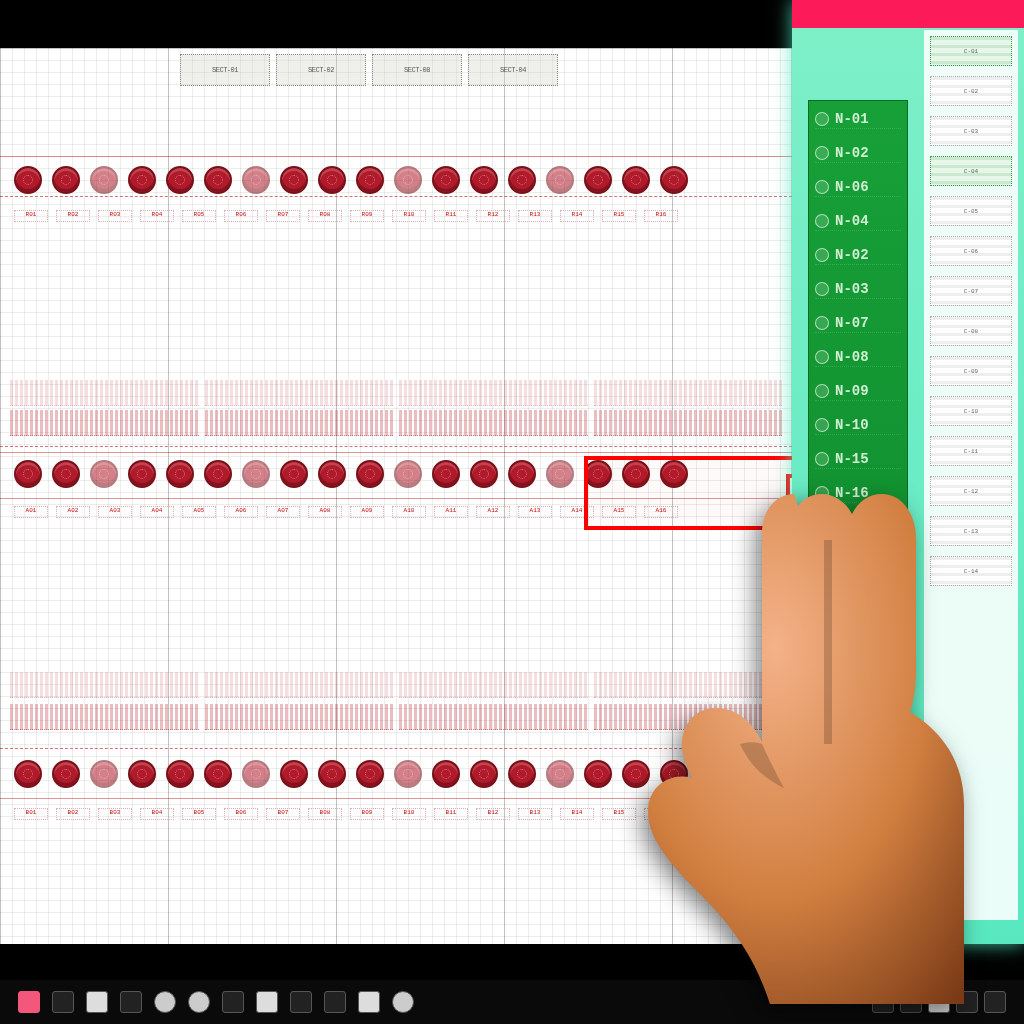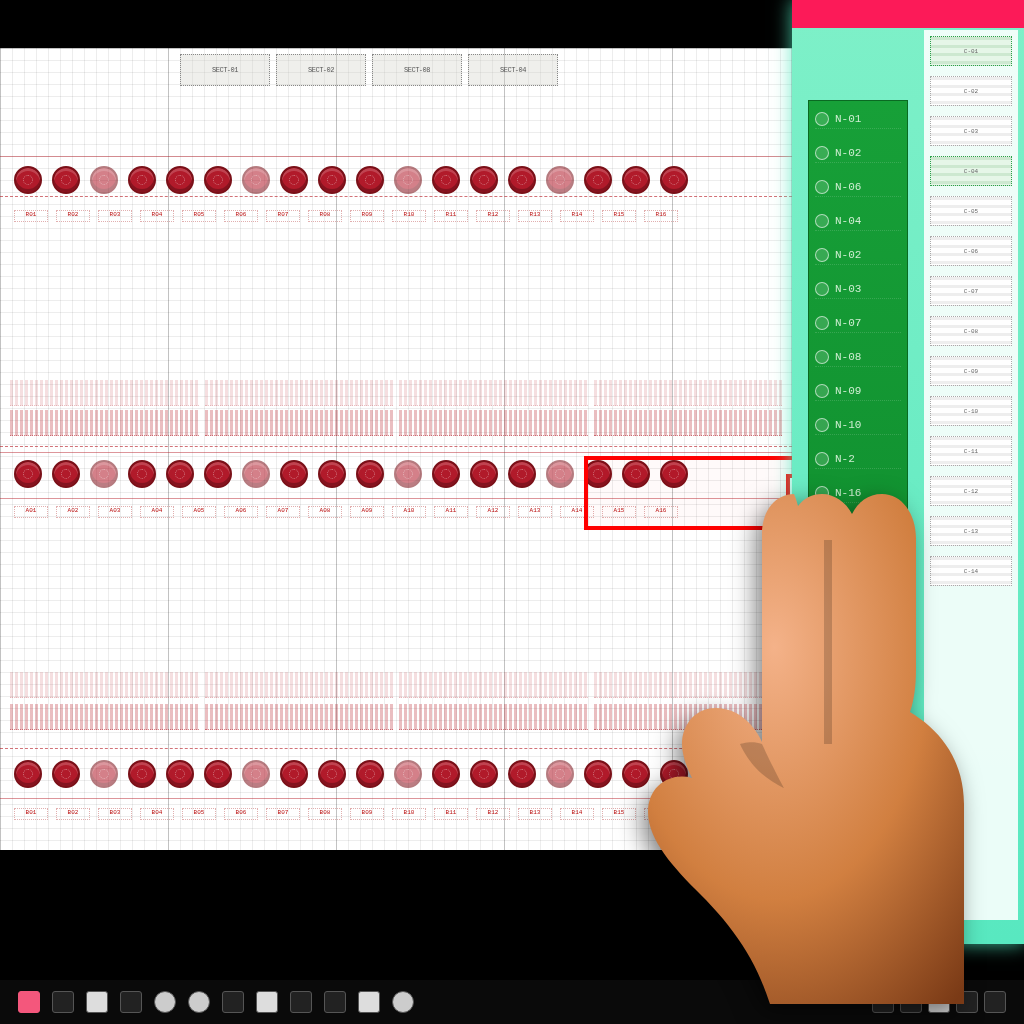--- a/index.html
+++ b/index.html
@@ -1,17 +1,17 @@
 <!DOCTYPE html>
 <html><head>
 <meta charset="utf-8">
 <style>
 *{margin:0;padding:0;box-sizing:border-box;}
 body{width:1024px;height:1024px;background:#000;font-family:"Courier New",monospace;overflow:hidden;position:relative;}
-.sheet{position:absolute;top:48px;left:0;width:792px;height:802px;background:#fff;
+.sheet{position:absolute;top:48px;left:0;width:792px;height:896px;background:#fff;
   background-image:
     linear-gradient(rgba(0,0,0,.07) 1px,transparent 1px),
     linear-gradient(90deg,rgba(0,0,0,.07) 1px,transparent 1px),
     linear-gradient(rgba(0,0,0,.18) 1px,transparent 1px),
     linear-gradient(90deg,rgba(0,0,0,.18) 1px,transparent 1px);
   background-size:12px 12px,12px 12px,168px 896px,168px 896px;
   box-shadow:inset -1px 0 0 rgba(0,0,0,.2);}
 .hdr{position:absolute;top:0;left:0;width:100%;height:44px;display:flex;gap:6px;padding:6px 180px 6px 180px;}
 .hdr .cell{flex:0 0 90px;height:32px;border:1px dotted #888;background:rgba(210,210,200,.35);font-size:7px;display:flex;align-items:center;justify-content:center;color:#555;letter-spacing:-.5px;}
 .row{position:absolute;left:0;width:100%;height:40px;}
@@ -23,21 +23,21 @@
 .tag{flex:0 0 34px;height:12px;font-size:6px;color:#b11;border:1px dotted rgba(170,30,30,.35);text-align:center;overflow:hidden;}
 .annot{position:absolute;height:26px;left:10px;right:10px;display:flex;gap:6px;}
 .annot span{flex:1;height:100%;background:repeating-linear-gradient(90deg,rgba(180,20,30,.28) 0 3px,transparent 3px 5px);border-bottom:1px dotted rgba(170,20,30,.5);}
 .annot.faint span{opacity:.5;}
 .guide{position:absolute;left:0;width:100%;height:0;border-top:1px solid rgba(180,20,30,.45);}
 .guide.dash{border-top:1px dashed rgba(180,20,30,.6);}
 
 .side{position:absolute;top:0;right:0;width:232px;height:944px;background:linear-gradient(#7ef0c8,#58e8c0);box-shadow:0 0 18px rgba(80,230,190,.8);}
 .side .bar{height:28px;background:#fc1a58;}
 .panel{position:absolute;top:100px;left:16px;width:100px;height:680px;background:linear-gradient(#17a038,#0e8a2c);border:1px solid #0a6a22;padding:8px 6px;display:flex;flex-direction:column;gap:14px;}
-.panel .item{color:#cfeed2;font-size:11px;display:flex;align-items:center;gap:6px;height:20px;border-bottom:1px dotted rgba(255,255,255,.15);}
+.panel .item{color:#cfeed2;font-size:14px;display:flex;align-items:center;gap:6px;height:20px;border-bottom:1px dotted rgba(255,255,255,.15);font-weight:bold;}
 .panel .item::before{content:"";width:12px;height:12px;border-radius:50%;border:1px solid rgba(255,255,255,.6);background:rgba(255,255,255,.15);}
 .list{position:absolute;top:30px;right:6px;width:94px;height:890px;background:rgba(255,255,255,.88);padding:6px;display:flex;flex-direction:column;gap:10px;}
 .list .li{height:30px;border:1px dotted #aaa;background:repeating-linear-gradient(#eee 0 3px,#fff 3px 8px);font-size:6px;color:#666;display:flex;align-items:center;justify-content:center;}
 .list .li.grn{border-color:#2ca04a;background:repeating-linear-gradient(#cde8d0 0 3px,#e6f6e8 3px 8px);}
 .hilite{position:absolute;top:456px;left:584px;width:218px;height:74px;border:4px solid #f00;background:rgba(255,0,0,.02);}
 .hilite::before,.hilite::after{content:"";position:absolute;background:#f00;}
 .hilite::before{top:28px;left:-4px;width:4px;height:20px;}
 .hilite::after{top:14px;right:-20px;width:24px;height:24px;border:4px solid #f00;background:#fff;}
 
 .taskbar{position:absolute;bottom:0;left:0;width:100%;height:44px;background:#0a0a0a;display:flex;align-items:center;gap:12px;padding:0 18px;}
@@ -232,21 +232,21 @@
       <div class="item">N-01</div>
       <div class="item">N-02</div>
       <div class="item">N-06</div>
       <div class="item">N-04</div>
       <div class="item">N-02</div>
       <div class="item">N-03</div>
       <div class="item">N-07</div>
       <div class="item">N-08</div>
       <div class="item">N-09</div>
       <div class="item">N-10</div>
-      <div class="item">N-2</div>
+      <div class="item">N-15</div>
       <div class="item">N-16</div>
     </div>
   <div class="list" id="list">
       <div class="li grn">C-01</div>
       <div class="li">C-02</div>
       <div class="li">C-03</div>
       <div class="li grn">C-04</div>
       <div class="li">C-05</div>
       <div class="li">C-06</div>
       <div class="li">C-07</div>

